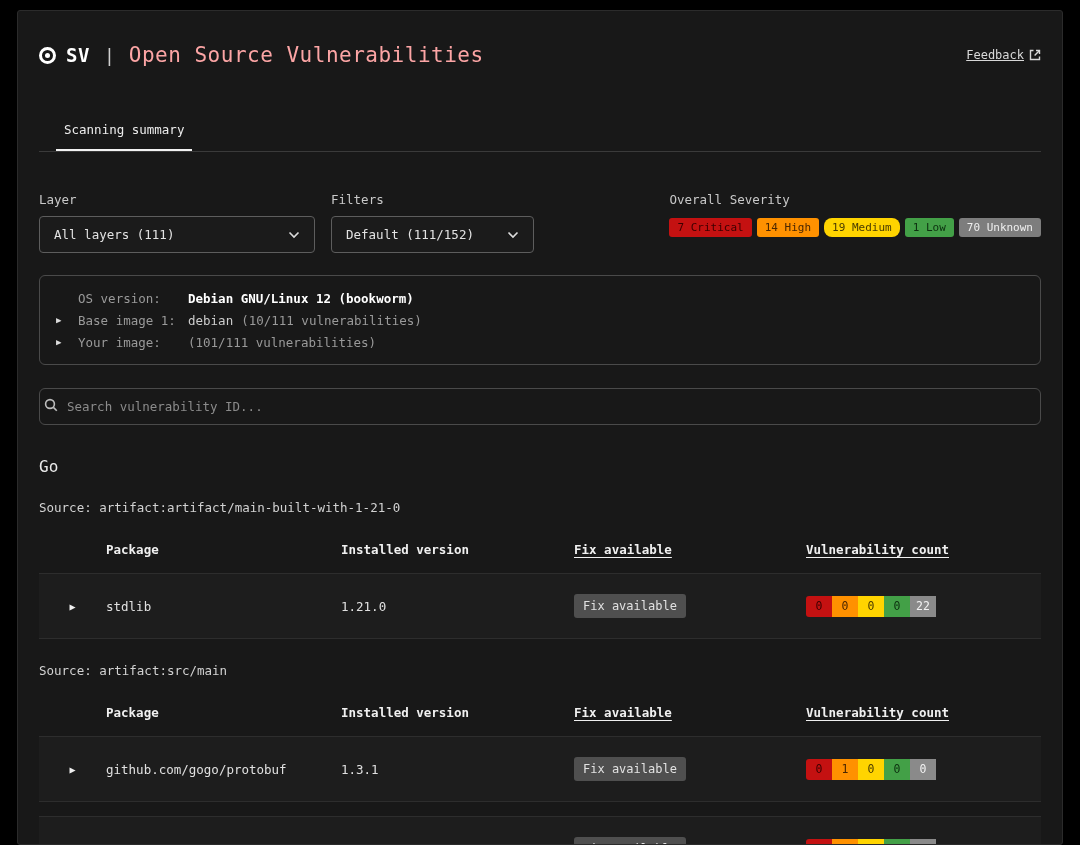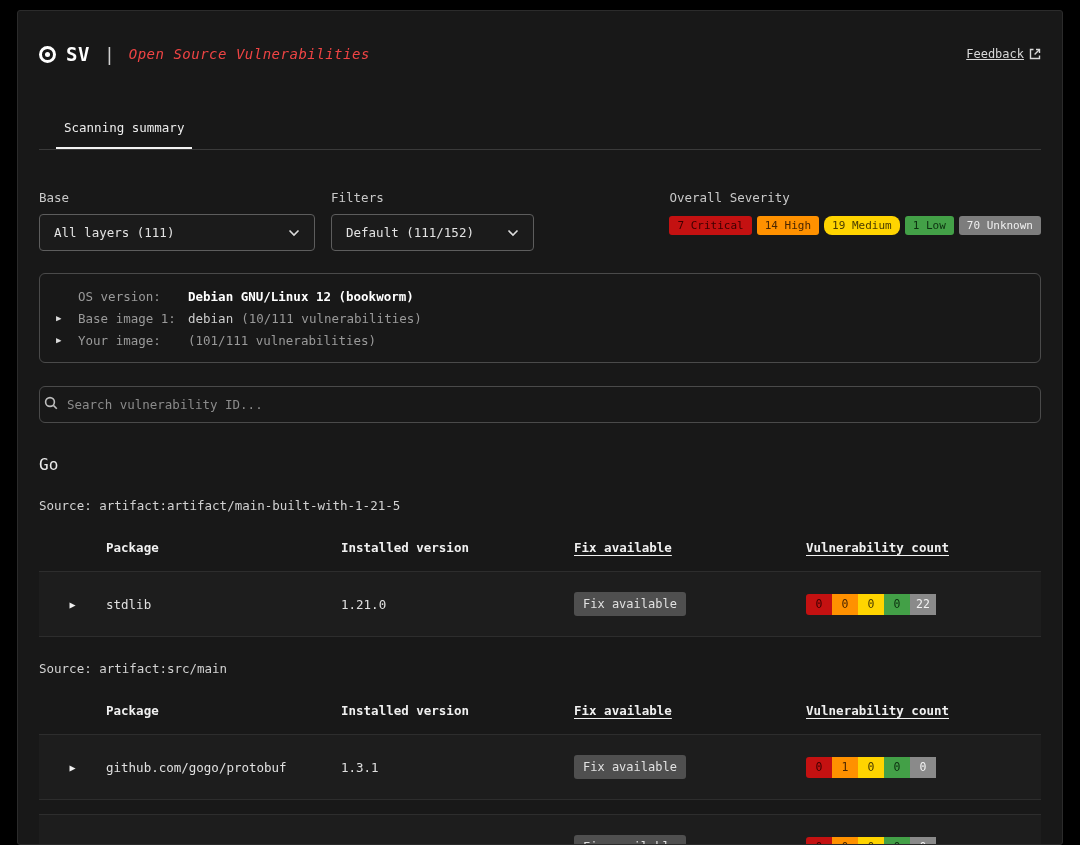--- a/index.html
+++ b/index.html
@@ -11,21 +11,21 @@
   .inner { padding:0 21px; }
 
   
   .hdr { display:flex; align-items:center; padding:32px 0 0 0; }
   .logo { display:flex; align-items:center; gap:10px; }
   .logo-o { width:17px; height:17px; border:3px solid #fff; border-radius:50%;
     display:inline-flex; align-items:center; justify-content:center; }
   .logo-o::after { content:""; width:5px; height:5px; background:#fff; border-radius:50%; }
   .logo-sv { font-size:19px; font-weight:bold; color:#fff; letter-spacing:0.5px; }
   .logo-sep { color:#cfcfcf; font-size:18px; margin:0 4px; }
-  .logo-title { font-size:14px; color:#ef4444; letter-spacing:0.5px;font-style:italic; }
+  .logo-title { font-size:21px; color:#fca5a5; letter-spacing:0.5px; }
   .feedback { margin-left:auto; display:flex; align-items:center; gap:5px;
     color:#d8d8d8; font-size:12px; text-decoration:underline; cursor:pointer; }
   .ext-ic svg { display:block; }
 
   
   .tabs { margin-top:52px; border-bottom:1px solid #3a3a3a; }
   .tab { display:inline-block; margin-left:17px; padding:0 8px 12px 8px;
     font-size:12.5px; color:#ececec; border-bottom:2px solid #f2f2f2; cursor:pointer; }
 
   
@@ -114,21 +114,21 @@
         </span>
       </a>
     </div>
 
     <div class="tabs">
       <span class="tab">Scanning summary</span>
     </div>
 
     <div class="controls">
       <div>
-        <div class="ctl-label">Base</div>
+        <div class="ctl-label">Layer</div>
         <div class="select sel-layer">
           <span class="val">All layers (111)</span>
           <span class="chev">
             <svg width="12" height="8" viewBox="0 0 12 8" fill="none" stroke="#dcdcdc" stroke-width="1.6">
               <path d="M1.5 1.5 L6 6 L10.5 1.5"></path>
             </svg>
           </span>
         </div>
       </div>
       <div class="ctl-filters">
@@ -178,21 +178,21 @@
         <svg width="14" height="14" viewBox="0 0 14 14" fill="none" stroke="#bdbdbd" stroke-width="1.6">
           <circle cx="6" cy="6" r="4.4"></circle>
           <path d="M9.4 9.4 L12.8 12.8"></path>
         </svg>
       </span>
       <input type="text" placeholder="Search vulnerability ID..." style="">
     </div>
 
     <div class="eco">Go</div>
 
-    <div class="source">Source: artifact:artifact/main-built-with-1-21-5</div>
+    <div class="source">Source: artifact:artifact/main-built-with-1-21-0</div>
     <div class="tbl">
       <div class="trow thead">
         <span></span>
         <span>Package</span>
         <span>Installed version</span>
         <span class="und">Fix available</span>
         <span class="und">Vulnerability count</span>
       </div>
       <div class="trow tdata">
         <span class="row-arrow">▶</span>

